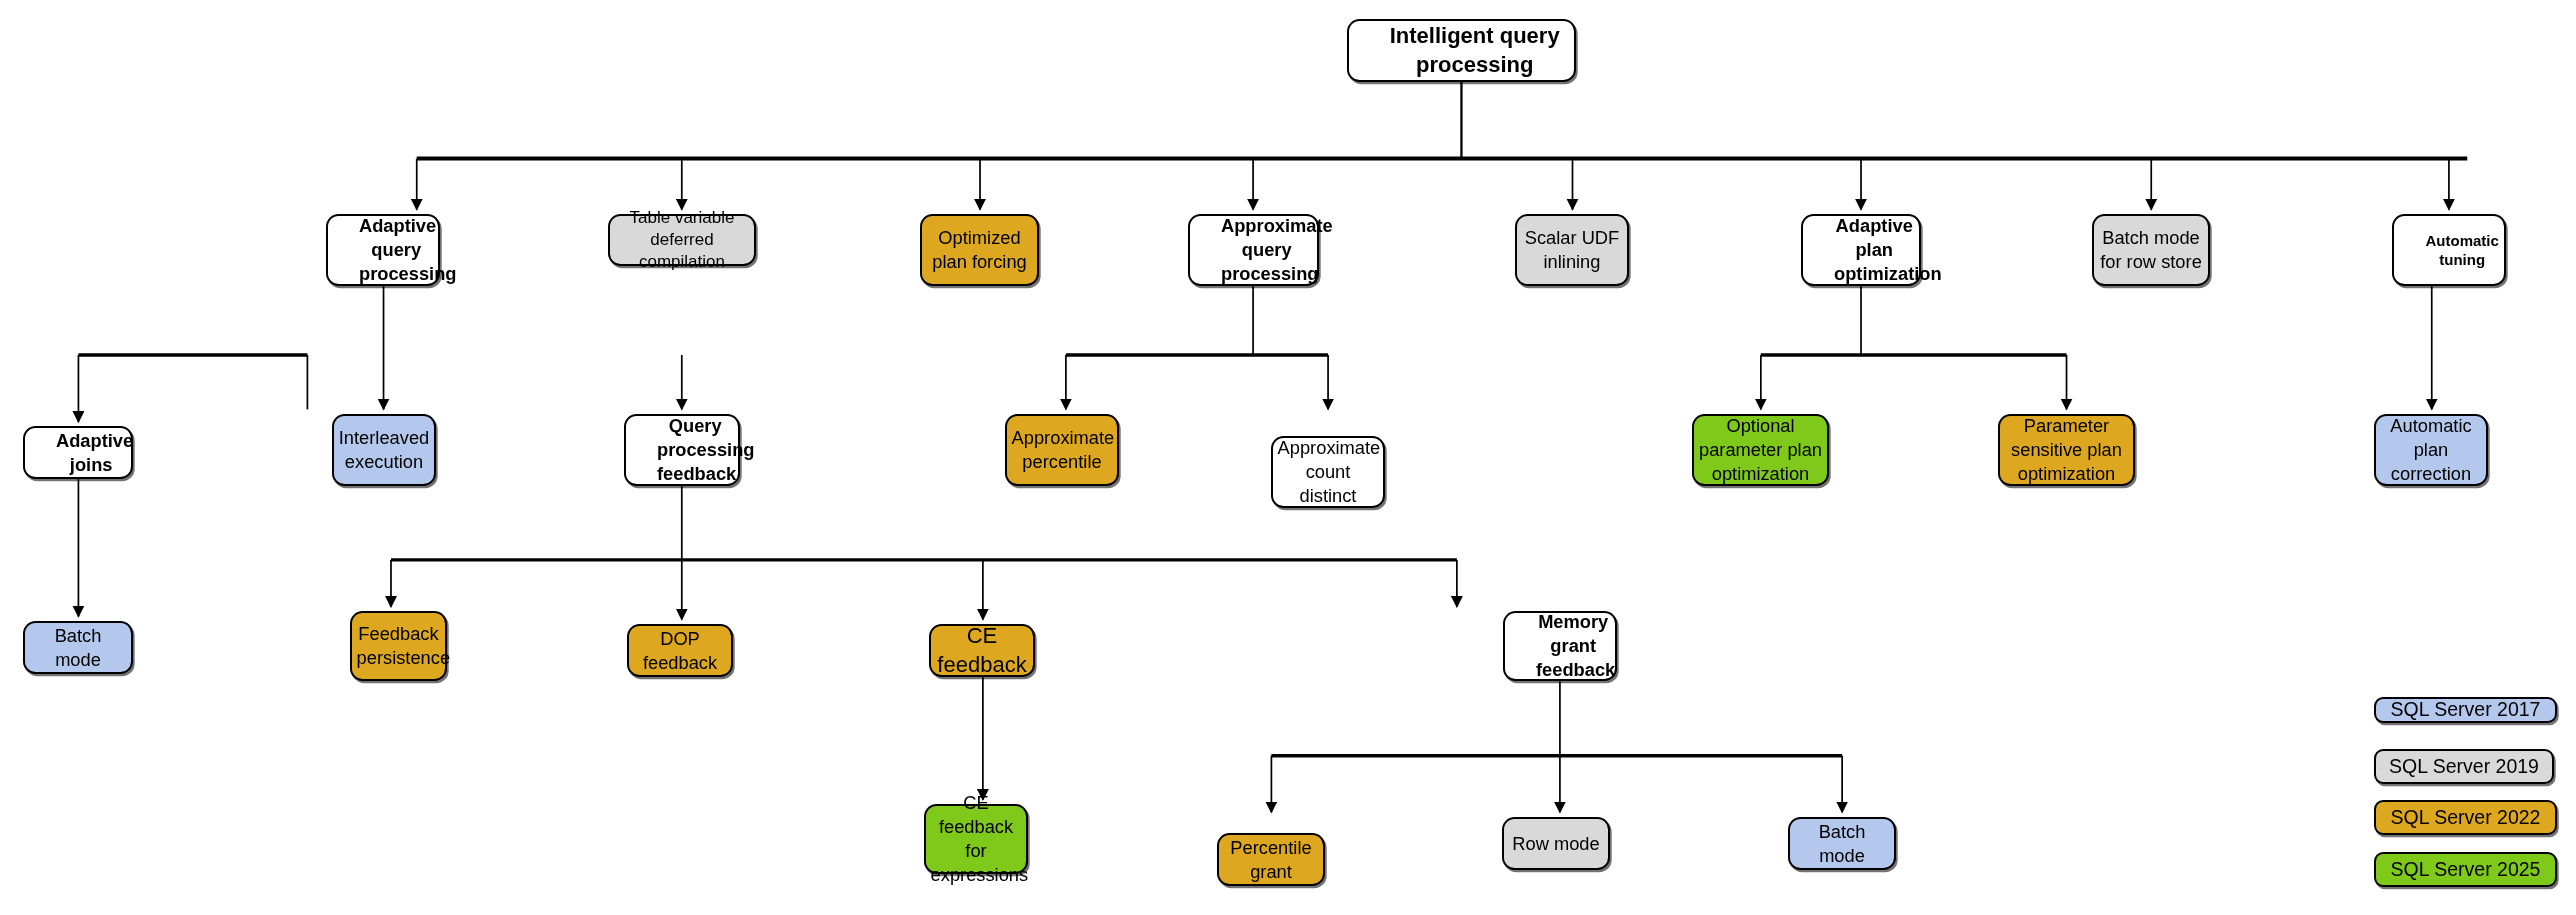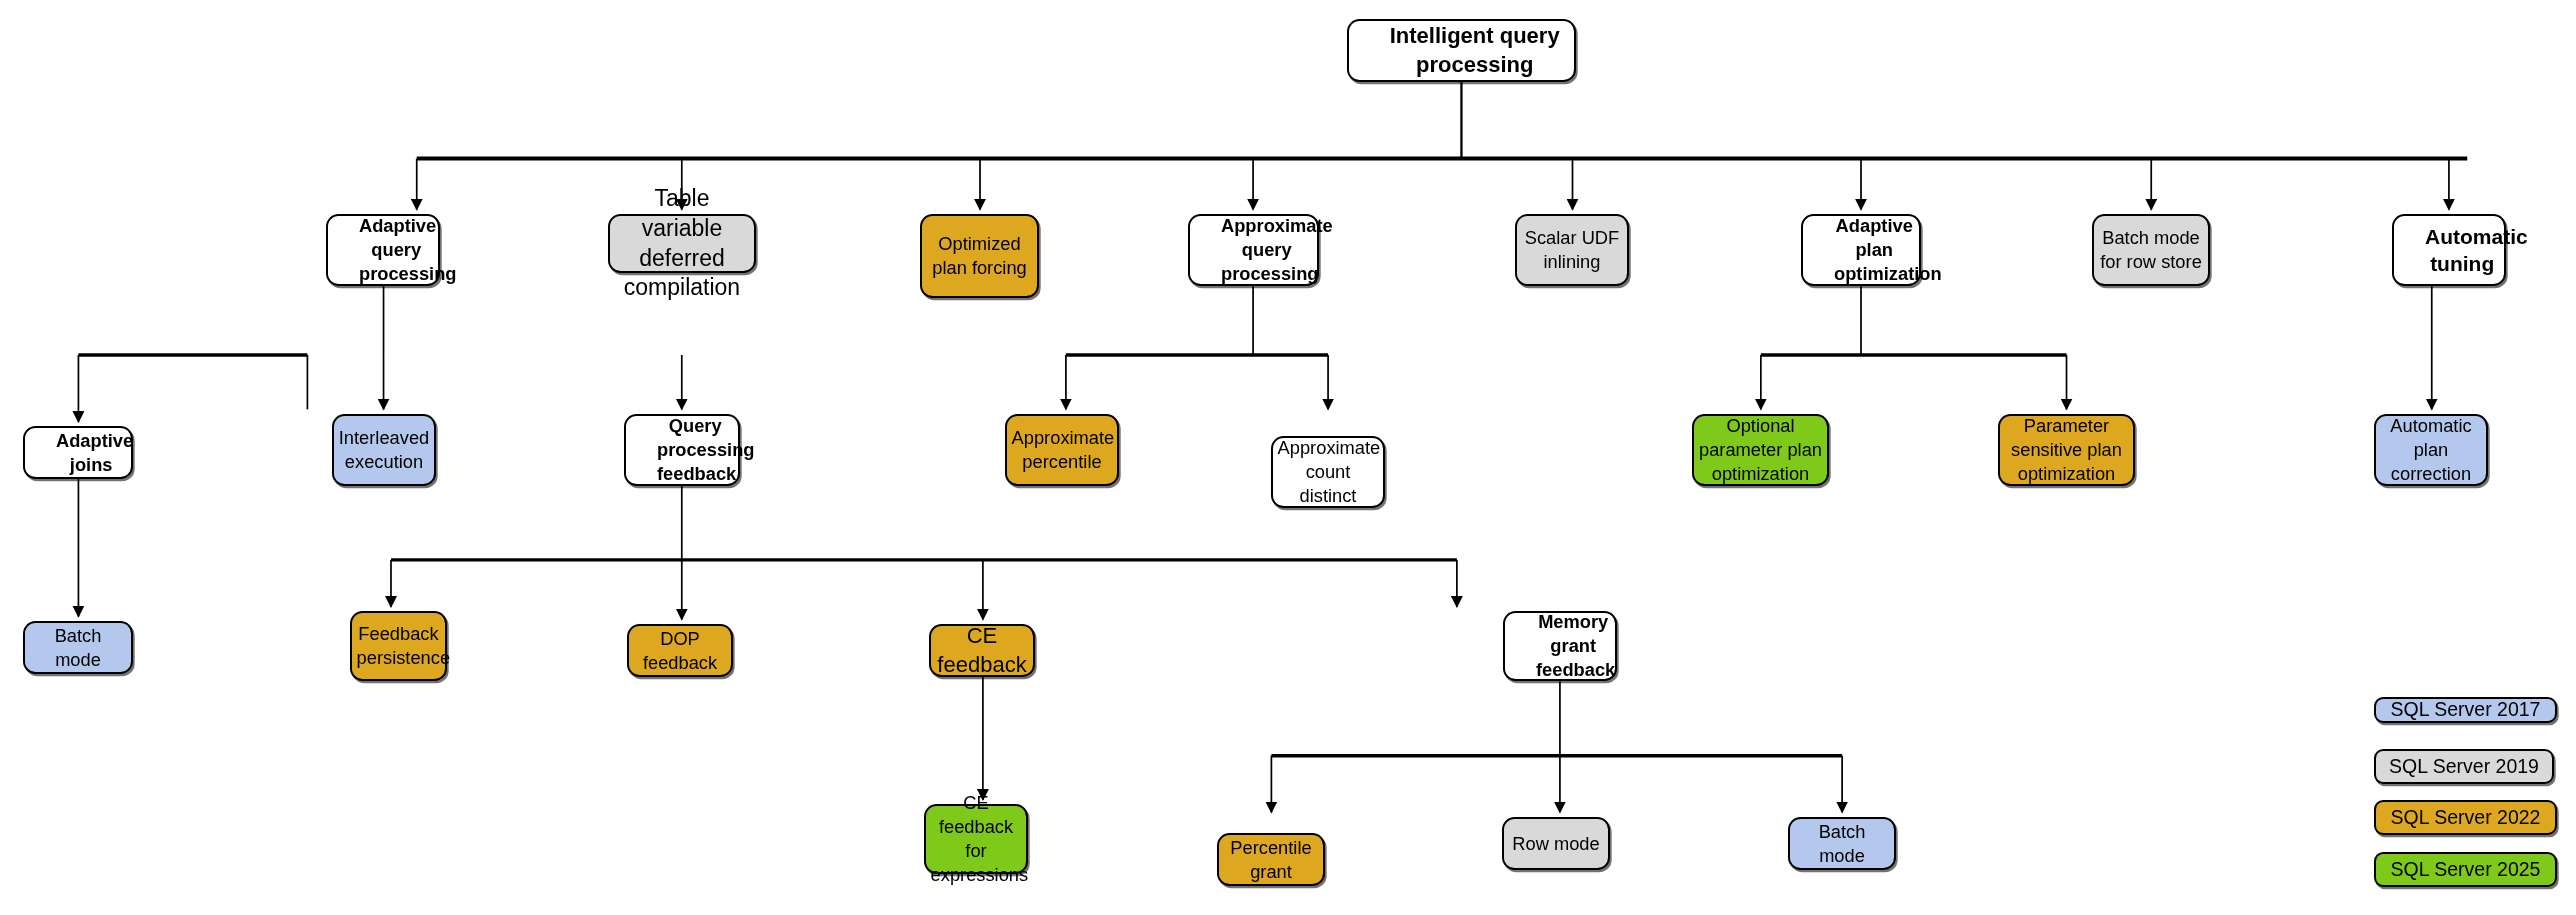--- a/index.html
+++ b/index.html
@@ -84,39 +84,39 @@
     </g>
   </svg>
 
   <div id="nodes-layer">
       <div class="node fill-white bold" style="left: 1347px; top: 19px; width: 229px; height: 63px; font-size: 22px;">
         <span>Intelligent query processing</span>
       </div>
       <div class="node fill-white bold" style="left: 326px; top: 214px; width: 114px; height: 72px; font-size: 18.3px;">
         <span>Adaptive query processing</span>
       </div>
-      <div class="node fill-gray" style="left: 608px; top: 214px; width: 148px; height: 59px; font-size: 23px;">
+      <div class="node fill-gray" style="left: 608px; top: 214px; width: 148px; height: 52px; font-size: 17px;">
         <span>Table variable deferred compilation</span>
       </div>
-      <div class="node fill-orange" style="left: 920px; top: 214px; width: 119px; height: 84px; font-size: 18.3px;">
+      <div class="node fill-orange" style="left: 920px; top: 214px; width: 119px; height: 72px; font-size: 18.3px;">
         <span>Optimized plan forcing</span>
       </div>
       <div class="node fill-white bold" style="left: 1188px; top: 214px; width: 131px; height: 72px; font-size: 18.3px;">
         <span>Approximate query processing</span>
       </div>
       <div class="node fill-gray" style="left: 1515px; top: 214px; width: 114px; height: 72px; font-size: 18.3px;">
         <span>Scalar UDF inlining</span>
       </div>
       <div class="node fill-white bold" style="left: 1801px; top: 214px; width: 120px; height: 72px; font-size: 18.3px;">
         <span>Adaptive plan optimization</span>
       </div>
       <div class="node fill-gray" style="left: 2092px; top: 214px; width: 118px; height: 72px; font-size: 18.3px;">
         <span>Batch mode for row store</span>
       </div>
-      <div class="node fill-white bold" style="left: 2392px; top: 214px; width: 114px; height: 72px; font-size: 21px;">
+      <div class="node fill-white bold" style="left: 2392px; top: 214px; width: 114px; height: 72px; font-size: 15px;">
         <span>Automatic tuning</span>
       </div>
       <div class="node fill-white bold" style="left: 23px; top: 426px; width: 110px; height: 53px; font-size: 18.3px;">
         <span>Adaptive joins</span>
       </div>
       <div class="node fill-blue" style="left: 332px; top: 414px; width: 104px; height: 72px; font-size: 18.3px;">
         <span>Interleaved execution</span>
       </div>
       <div class="node fill-white bold" style="left: 624px; top: 414px; width: 116px; height: 72px; font-size: 18.3px;">
         <span>Query processing feedback</span>

